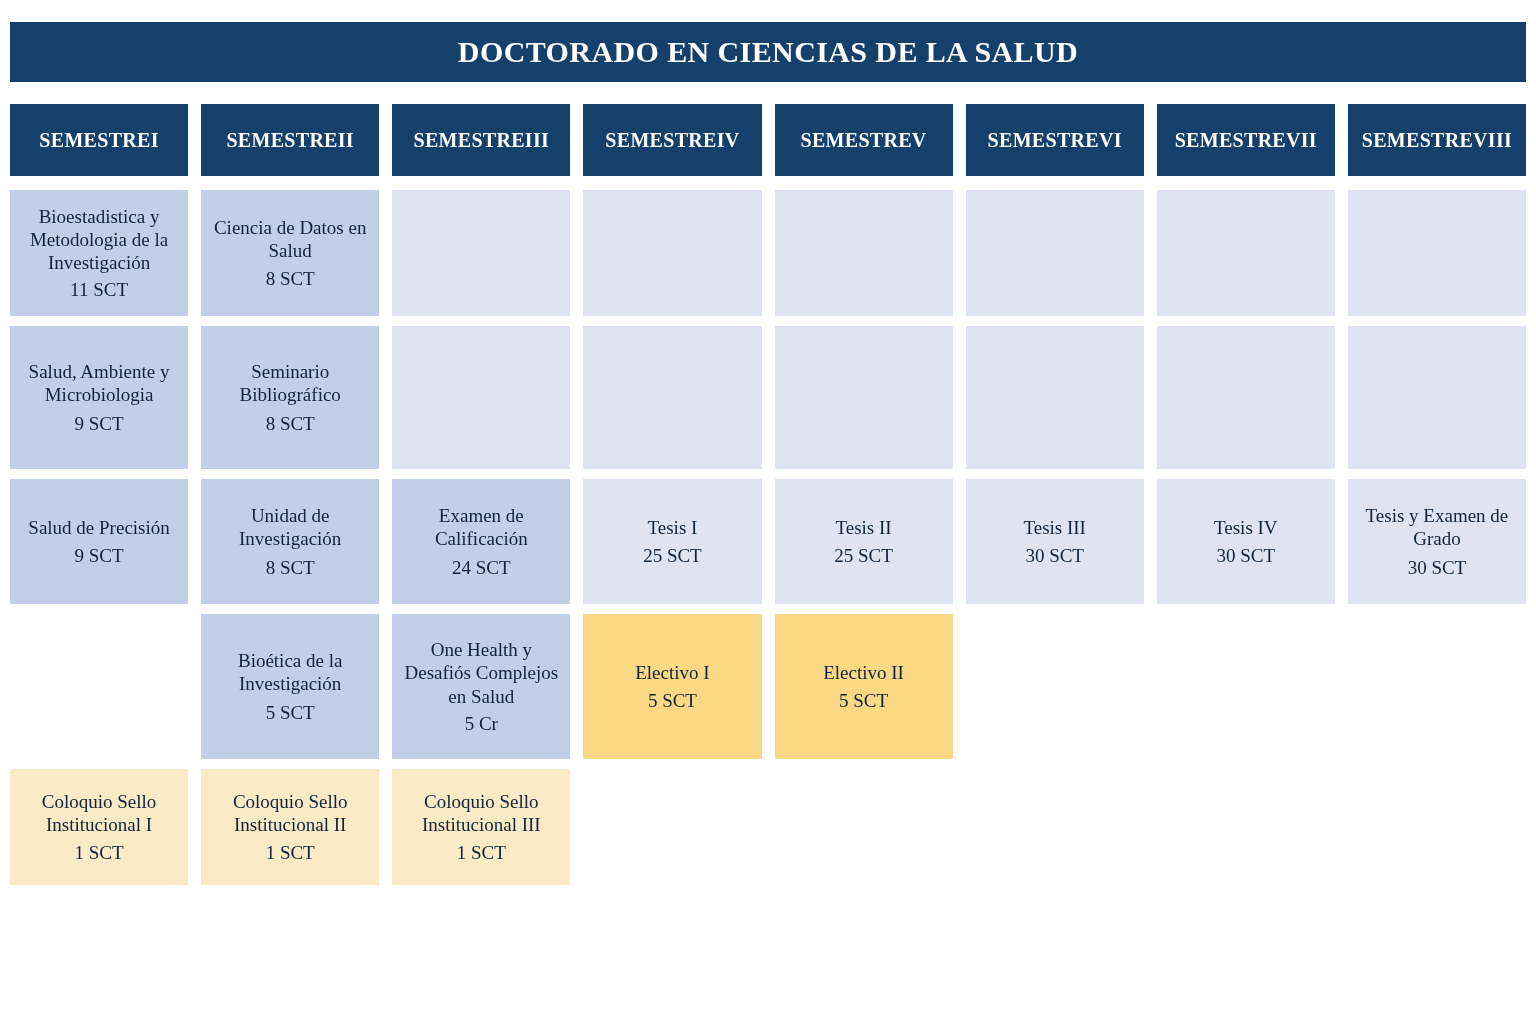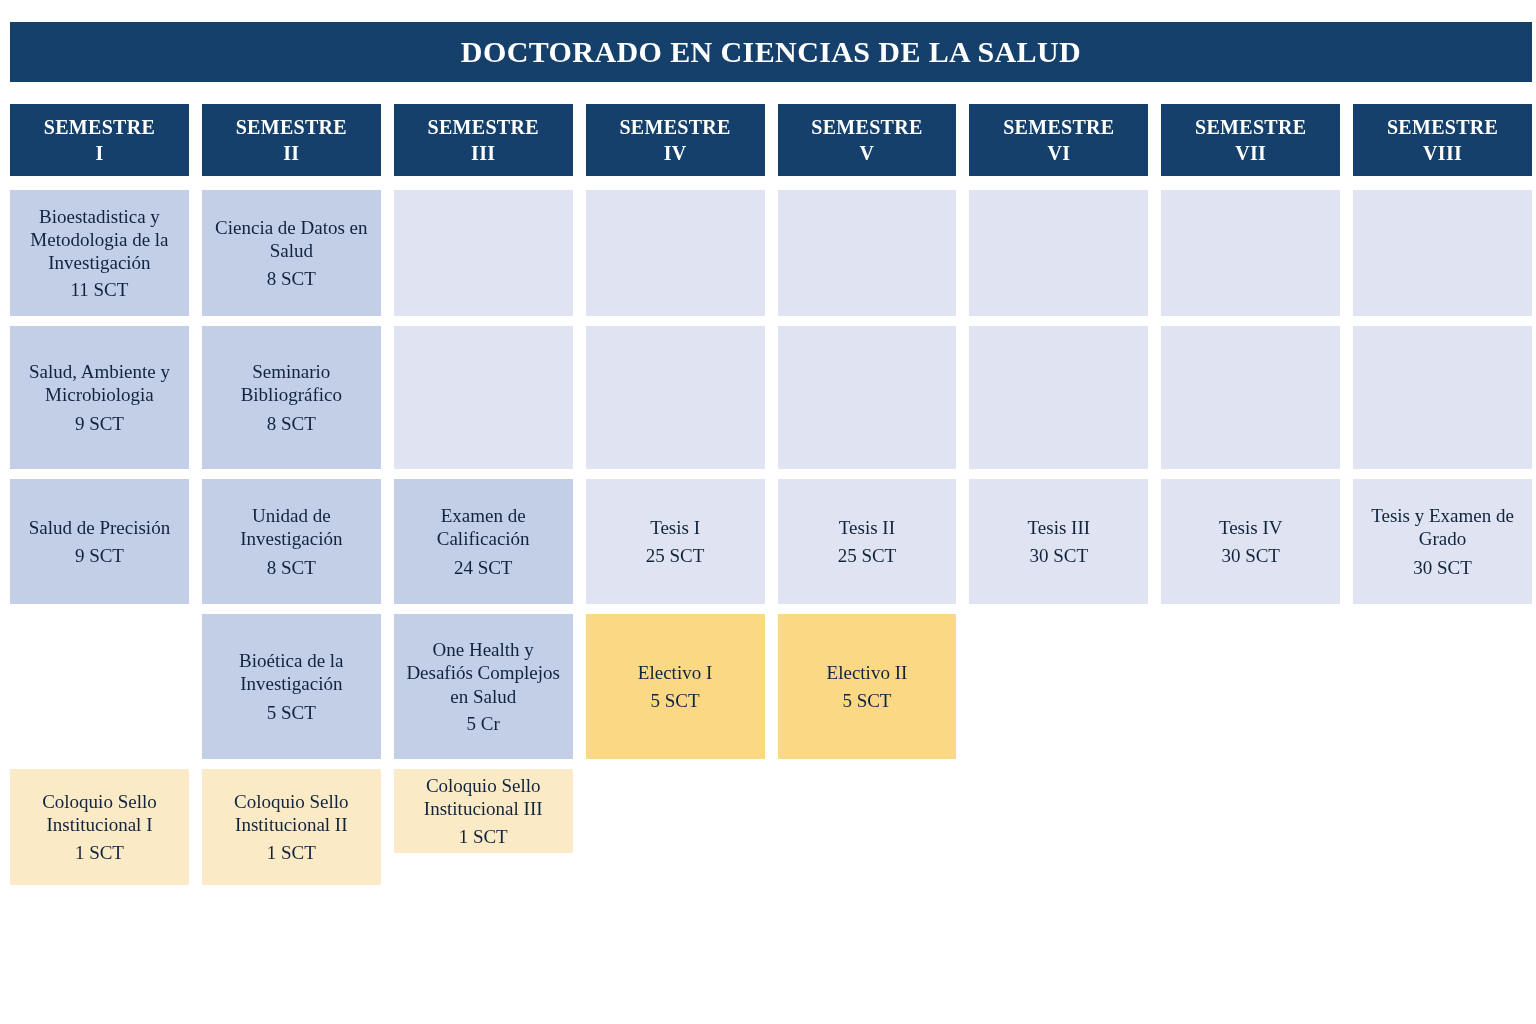--- a/index.html
+++ b/index.html
@@ -11,21 +11,21 @@
     width: 1536px;
     height: 1024px;
     font-family: "Liberation Serif", "DejaVu Serif", serif;
     overflow: hidden;
   }
   .page {
     position: relative;
     width: 1536px;
     height: 1024px;
     box-sizing: border-box;
-    padding: 22px 4px 0 10px;
+    padding: 22px 10px 0 10px;
   }
   .title-bar {
     background: #15406b;
     color: #ffffff;
     height: 60px;
     margin: 0 0 22px 0;
     display: flex;
     align-items: center;
     justify-content: center;
     font-size: 30px;
@@ -40,21 +40,21 @@
   }
   .col {
     display: flex;
     flex-direction: column;
   }
   .sem-head {
     background: #15406b;
     color: #ffffff;
     height: 72px;
     display: flex;
-    flex-direction: column;
+    flex-direction: row;
     align-items: center;
     justify-content: center;
     font-size: 20px;
     font-weight: bold;
     line-height: 1.3;
     letter-spacing: 0.3px;
     margin-bottom: 14px;
   }
   .sem-head .l1 { display: block; }
   .sem-head .l2 { display: block; }
@@ -150,21 +150,21 @@
         <div class="cell empty" style="height: 126px;"></div>
         <div class="cell empty" style="height: 143px;"></div>
         <div class="cell blue-dark" style="height: 125px;">
           <span class="name">Examen de Calificación</span>
           <span class="credits">24 SCT</span>
         </div>
         <div class="cell blue-dark tight" style="height: 145px;">
           <span class="name">One Health y Desafiós Complejos en Salud</span>
           <span class="credits">5 Cr</span>
         </div>
-        <div class="cell gold-light" style="height: 84px;">
+        <div class="cell gold-light" style="height: 116px;">
           <span class="name">Coloquio Sello Institucional III</span>
           <span class="credits">1 SCT</span>
         </div>
       </div>
       <div class="col">
         <div class="sem-head">
           <span class="l1">SEMESTRE</span>
           <span class="l2">IV</span>
         </div>
         <div class="cell empty" style="height: 126px;"></div>

